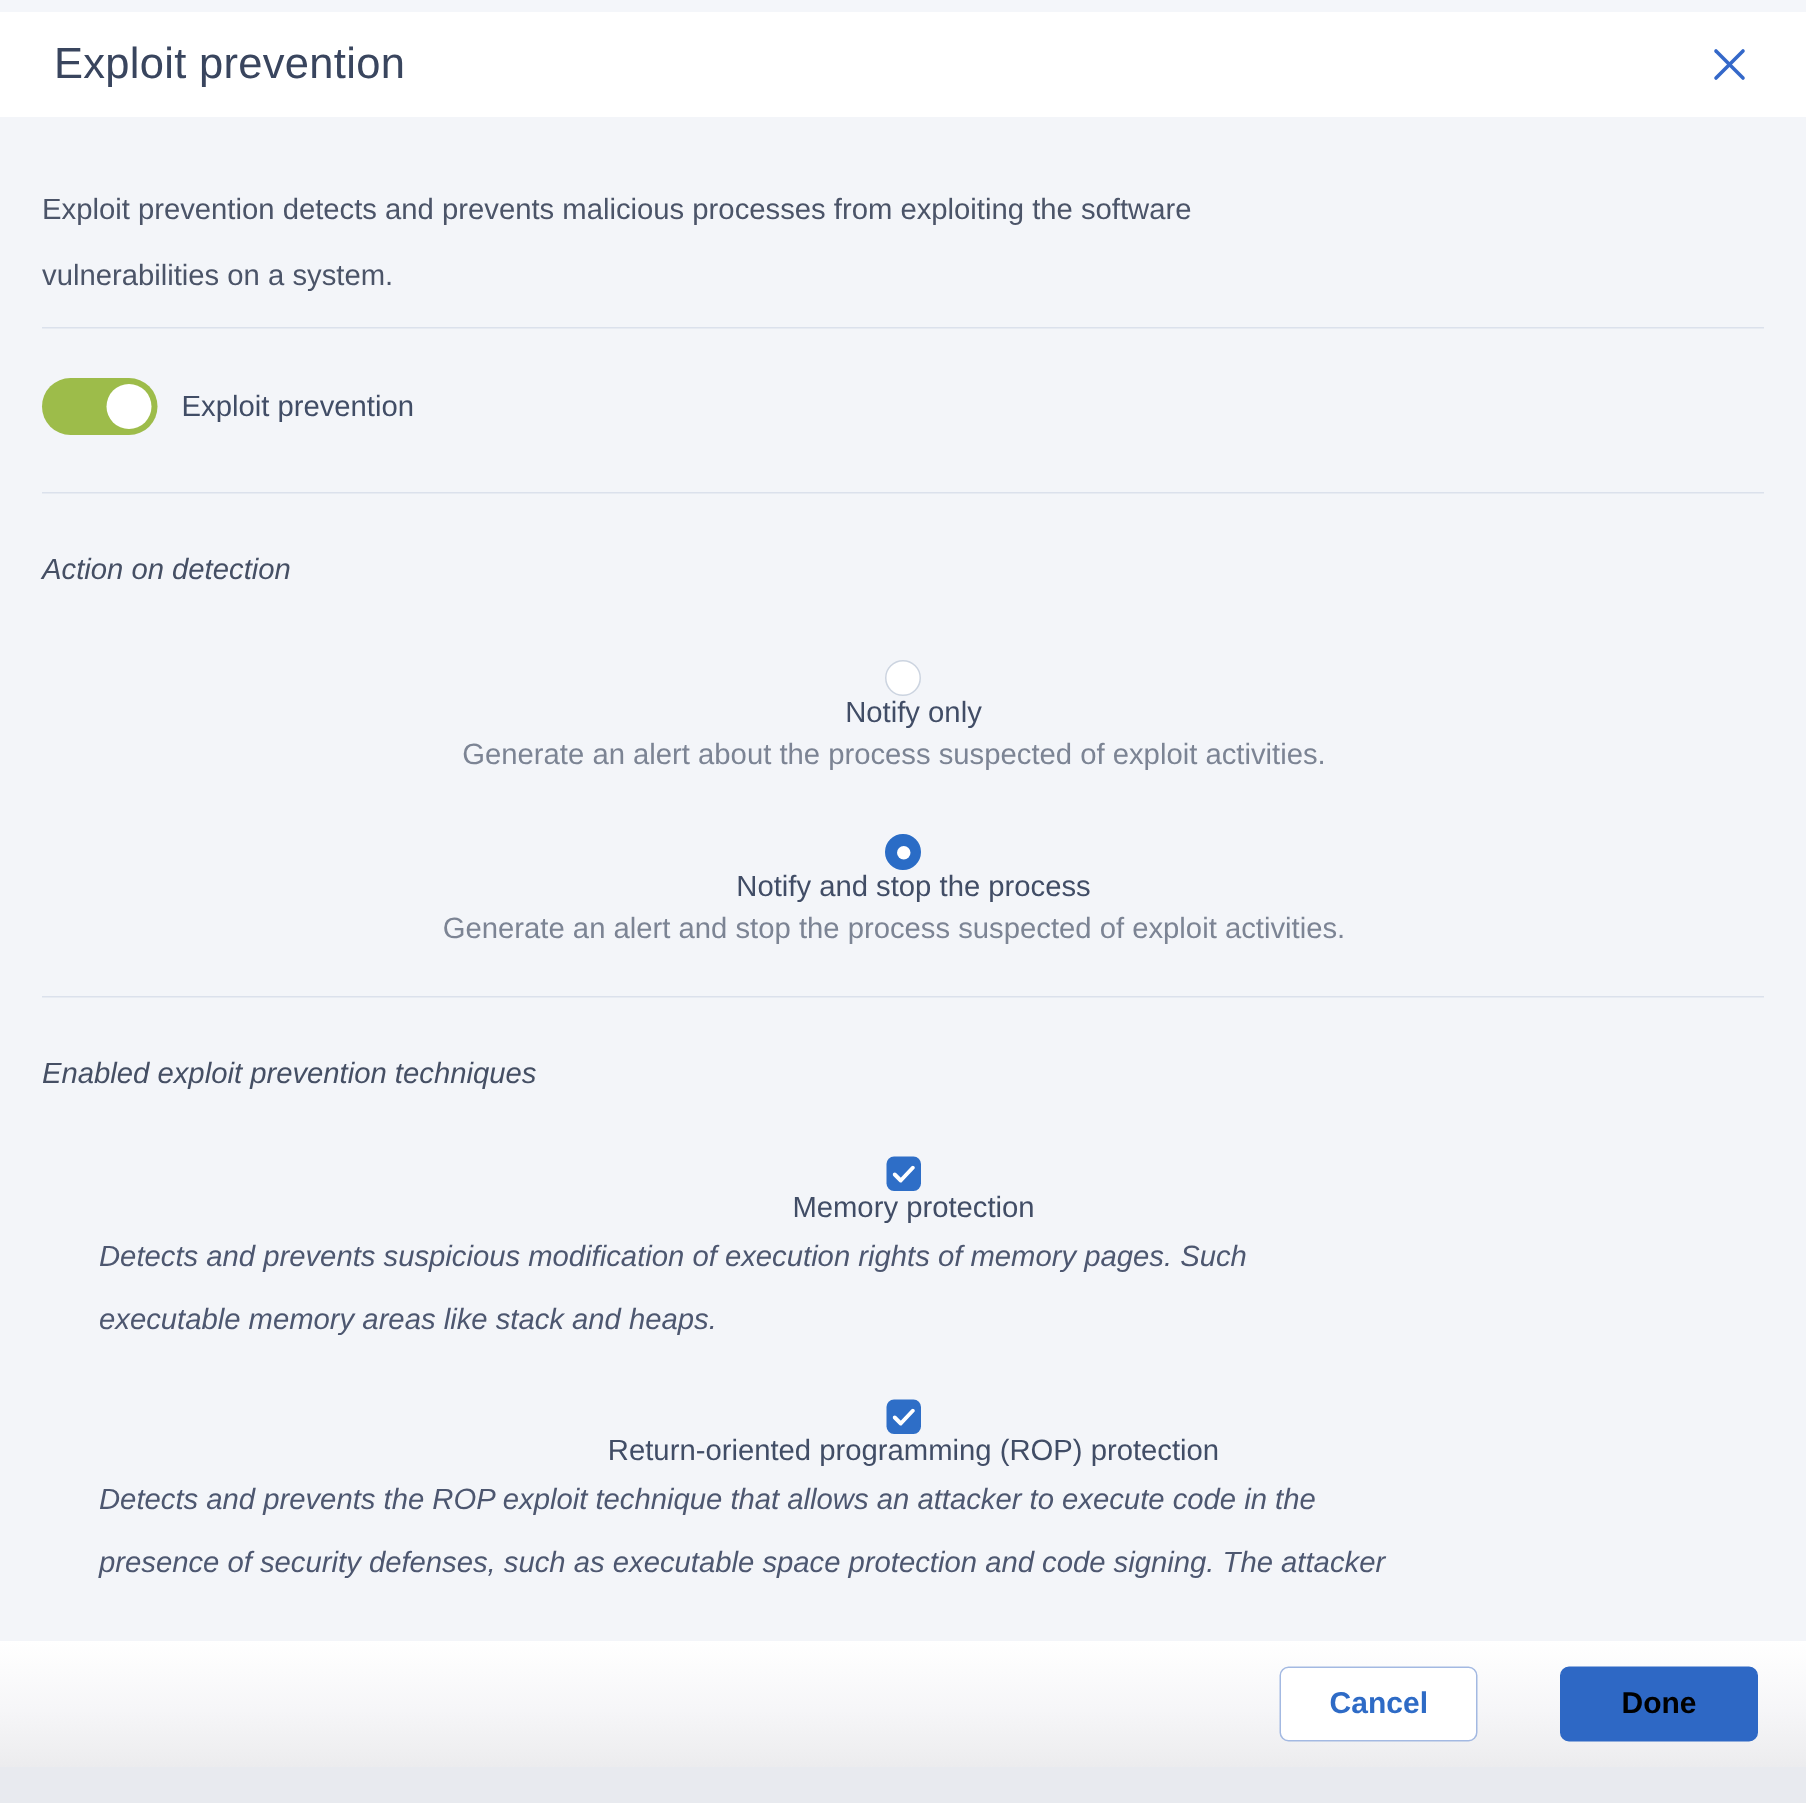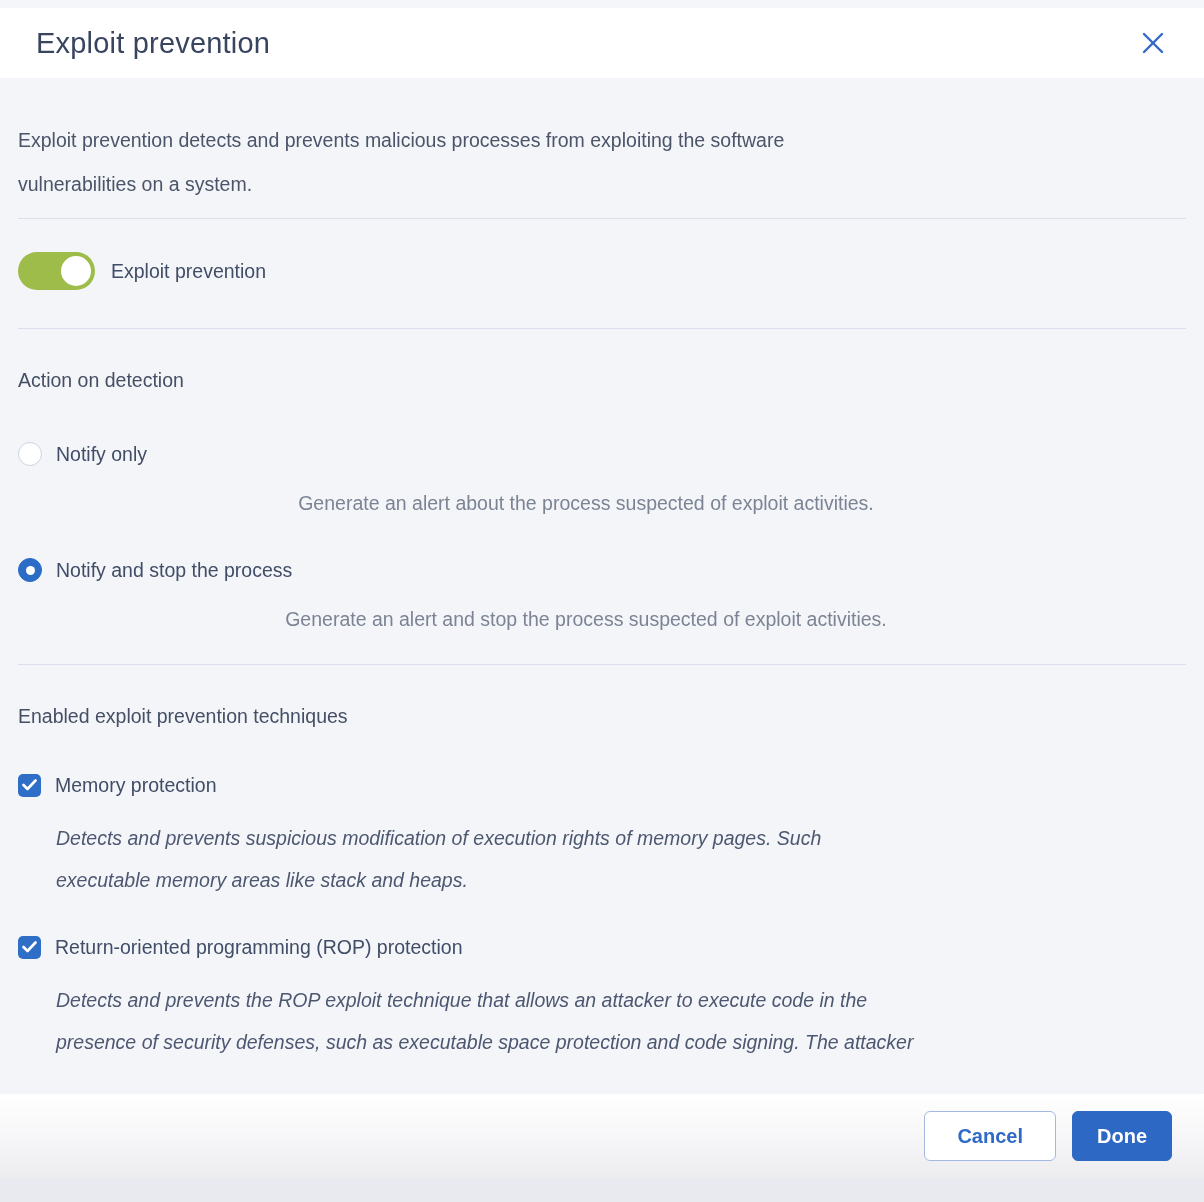--- a/index.html
+++ b/index.html
@@ -24,21 +24,21 @@
   .dlg-title {
     font-size:29px; font-weight:400; color:#39455e;
     letter-spacing:.2px;
   }
   .close-btn {
     margin-left:auto; width:30px; height:30px;
     display:flex; align-items:center; justify-content:center;
     cursor:pointer; background:none; border:none;
   }
 
-  .dlg-body { padding:0 18px; }
+  .dlg-body { padding:0 28px; }
 
   .intro {
     margin-top:40px;
     font-size:19.5px; line-height:44px; color:#4b5468;
     max-width:1010px;
   }
   .intro span, .opt-desc span { display:block; }
 
   .divider { height:1px; background:#dbe1ec; }
   .div-1 { margin-top:12px; }
@@ -50,24 +50,24 @@
     width:77px; height:38px; border-radius:19px;
     background:#9dbc4a; position:relative; cursor:pointer; flex:none;
   }
   .toggle .knob {
     position:absolute; top:4px; right:4px;
     width:30px; height:30px; border-radius:50%; background:#ffffff;
   }
   .toggle-label { margin-left:16px; font-size:19.5px; color:#414d66; }
 
   .section-heading {
-    margin-top:37px; font-size:19.5px; line-height:28px; color:#454f64;
-  }
-
-  .opt-row { display:flex; align-items:center; height:28px; }
+    margin-top:37px; font-size:19.5px; line-height:28px; color:#454f64;font-style:italic;
+  }
+
+  .opt-row { display:flex; align-items:center; height:28px;flex-direction:column; }
   .row-radio-1 { margin-top:46px; }
   .row-radio-2 { margin-top:32px;text-align:center; }
   .row-check-1 { margin-top:41px; }
   .row-check-2 { margin-top:32px; }
 
   .radio {
     width:24px; height:24px; border-radius:50%; flex:none;
     background:#ffffff; border:1px solid #ccd4e0; cursor:pointer;
     display:flex; align-items:center; justify-content:center;
   }
@@ -88,34 +88,34 @@
     max-width:1060px;
   }
   .opt-desc.gray { color:#7c8494;text-align:center; }
   .opt-desc.dark { color:#4d5770;font-style:italic; }
   .desc-after-check { margin-top:18px; }
 
   .dlg-footer {
     position:absolute; left:0; right:0; bottom:0; height:84px; z-index:5;
     background:linear-gradient(180deg,#ffffff 0%,#f6f6f8 55%,#ececee 100%);
     display:flex; align-items:center; justify-content:flex-end;
-    padding-right:32px; gap:16px;
+    padding-right:32px; gap:27px;
   }
   .btn {
     height:50px; border-radius:6px; font-size:20px; font-weight:700;
     font-family:"Liberation Sans","DejaVu Sans",sans-serif;
     display:flex; align-items:center; justify-content:center; cursor:pointer;
   }
   .btn-cancel {
     padding:0 32px; background:#ffffff;
     border:1px solid #a3b9e2; color:#2e6bc6;
   }
   .btn-done {
-    padding:0 24px; background:#2e68c5;
-    border:1px solid #2e68c5; color:#ffffff;
+    padding:0 40px; background:#2e68c5;
+    border:1px solid #2e68c5; color:#000000;margin-left:28px;
   }
 </style>
 </head>
 <body>
 
 <div class="dialog">
 
   <div class="top-strip"></div>
 
   <div class="dlg-header">

